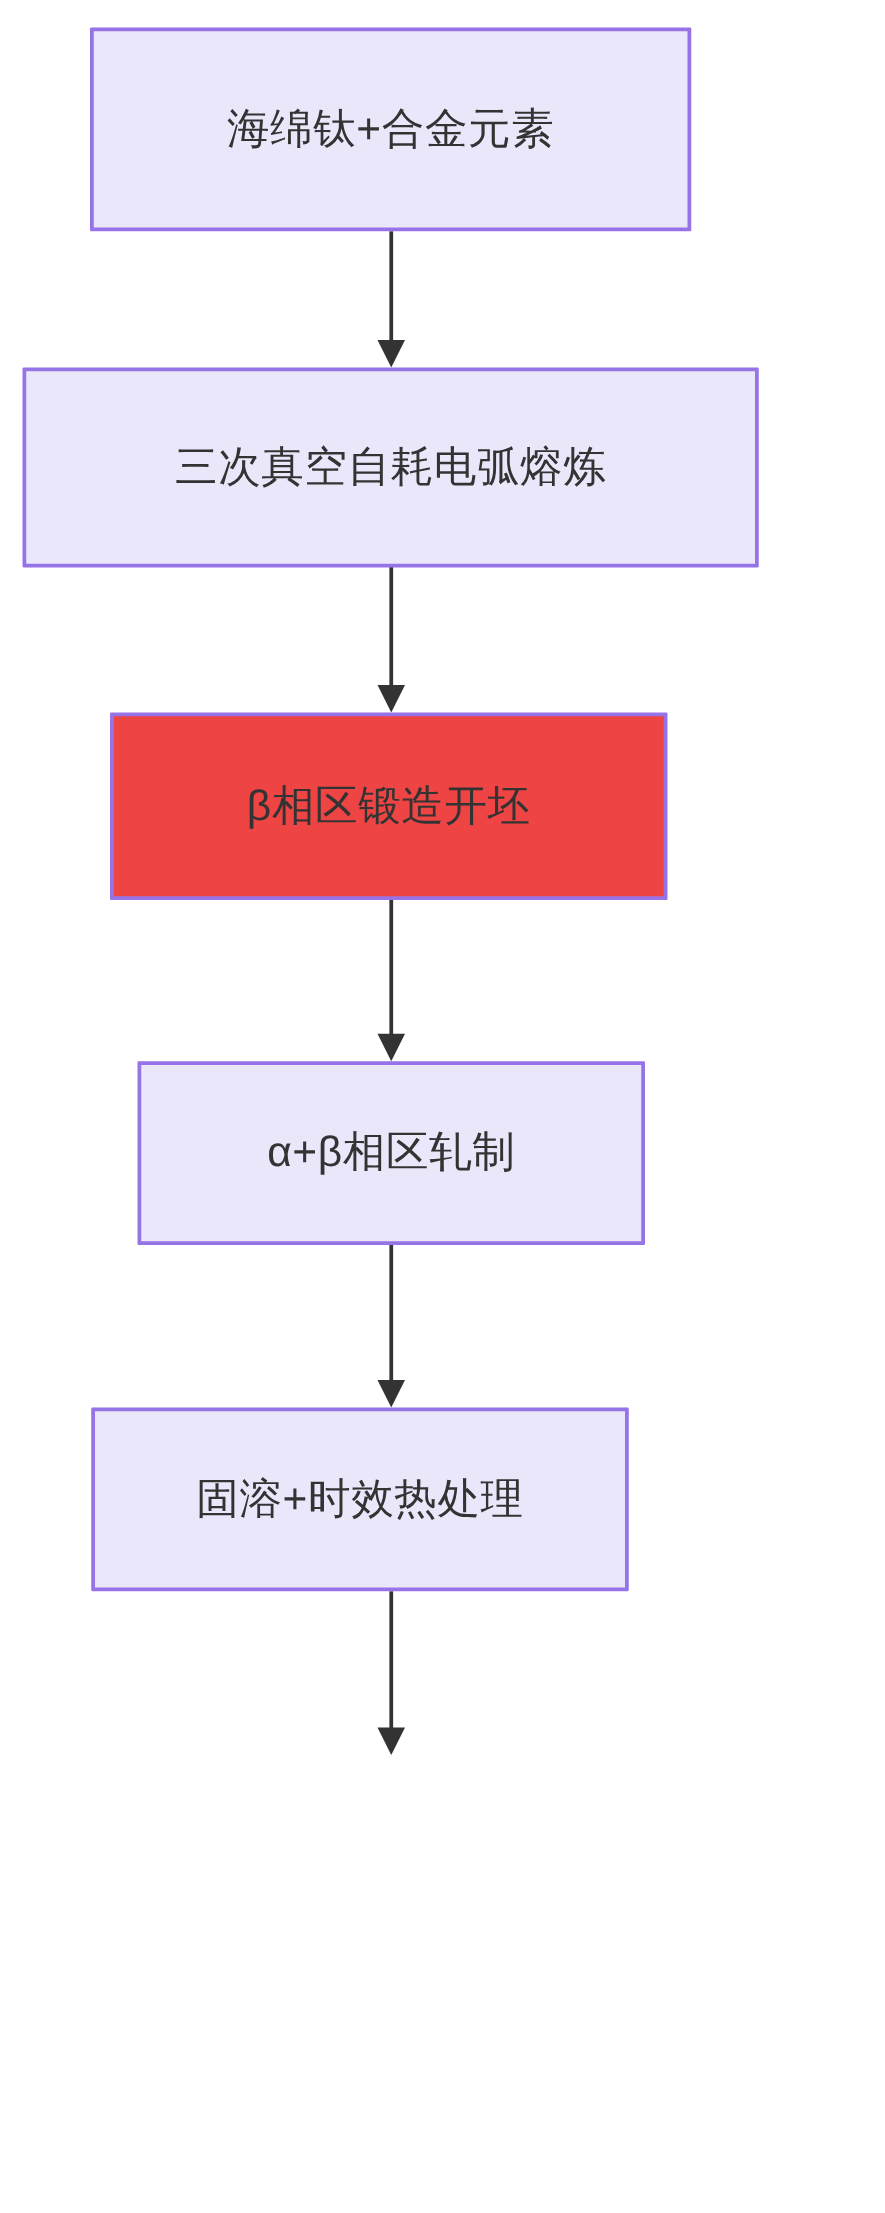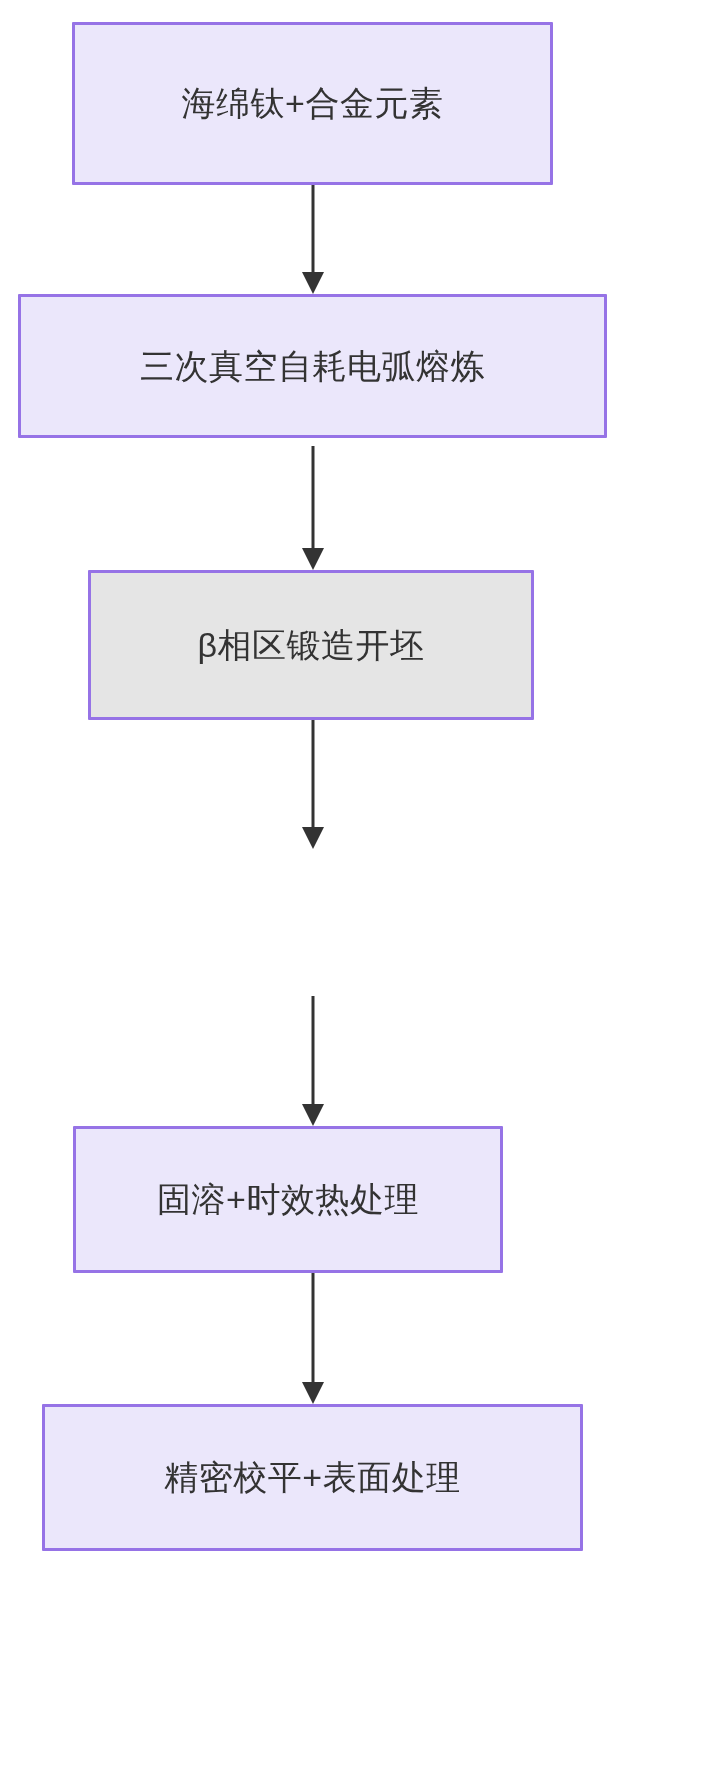--- a/index.html
+++ b/index.html
@@ -72,30 +72,30 @@
       <line x1="313" y1="996" x2="313" y2="1106" class="edge-line" stroke="#333333"></line>
       <polygon points="302,1104 324,1104 313,1126" class="edge-head" fill="#333333"></polygon>
       <line x1="313" y1="1273" x2="313" y2="1384" class="edge-line" stroke="#333333"></line>
       <polygon points="302,1382 324,1382 313,1404" class="edge-head" fill="#333333"></polygon>
     </svg>
 
   <div class="node" style="left: 72px; top: 22px; width: 481px; height: 163px; background: rgb(235, 231, 251); border-color: rgb(150, 115, 230); color: rgb(51, 51, 51);">
     <span class="node-label" style="font-size: 34px;">海绵钛+合金元素</span>
   </div>
 
-  <div class="node" style="left: 18px; top: 294px; width: 589px; height: 144px; background: rgb(235, 231, 251); border-color: rgb(150, 115, 230); color: rgb(51, 51, 51);">
+  <div class="node" style="left: 18px; top: 294px; width: 589px; height: 160px; background: rgb(235, 231, 251); border-color: rgb(150, 115, 230); color: rgb(51, 51, 51);">
     <span class="node-label" style="font-size: 34px;">三次真空自耗电弧熔炼</span>
   </div>
 
-  <div class="node" style="left: 88px; top: 570px; width: 446px; height: 150px; background: #e5e5e5; border-color: rgb(150, 115, 230); color: rgb(51, 51, 51);">
+  <div class="node" style="left: 88px; top: 570px; width: 446px; height: 150px; background: #ef4444; border-color: rgb(150, 115, 230); color: rgb(51, 51, 51);">
     <span class="node-label" style="font-size: 34px;">β相区锻造开坯</span>
   </div>
 
+  <div class="node" style="left: 110px; top: 849px; width: 406px; height: 147px; background: rgb(235, 231, 251); border-color: rgb(150, 115, 230); color: rgb(51, 51, 51);">
+    <span class="node-label" style="font-size: 34px;">α+β相区轧制</span>
+  </div>
 
   <div class="node" style="left: 73px; top: 1126px; width: 430px; height: 147px; background: rgb(235, 231, 251); border-color: rgb(150, 115, 230); color: rgb(51, 51, 51);">
     <span class="node-label" style="font-size: 34px;">固溶+时效热处理</span>
   </div>
 
-  <div class="node" style="left: 42px; top: 1404px; width: 541px; height: 147px; background: rgb(235, 231, 251); border-color: rgb(150, 115, 230); color: rgb(51, 51, 51);">
-    <span class="node-label" style="font-size: 34px;">精密校平+表面处理</span>
-  </div>
 
 </div>
 
 </body></html>

